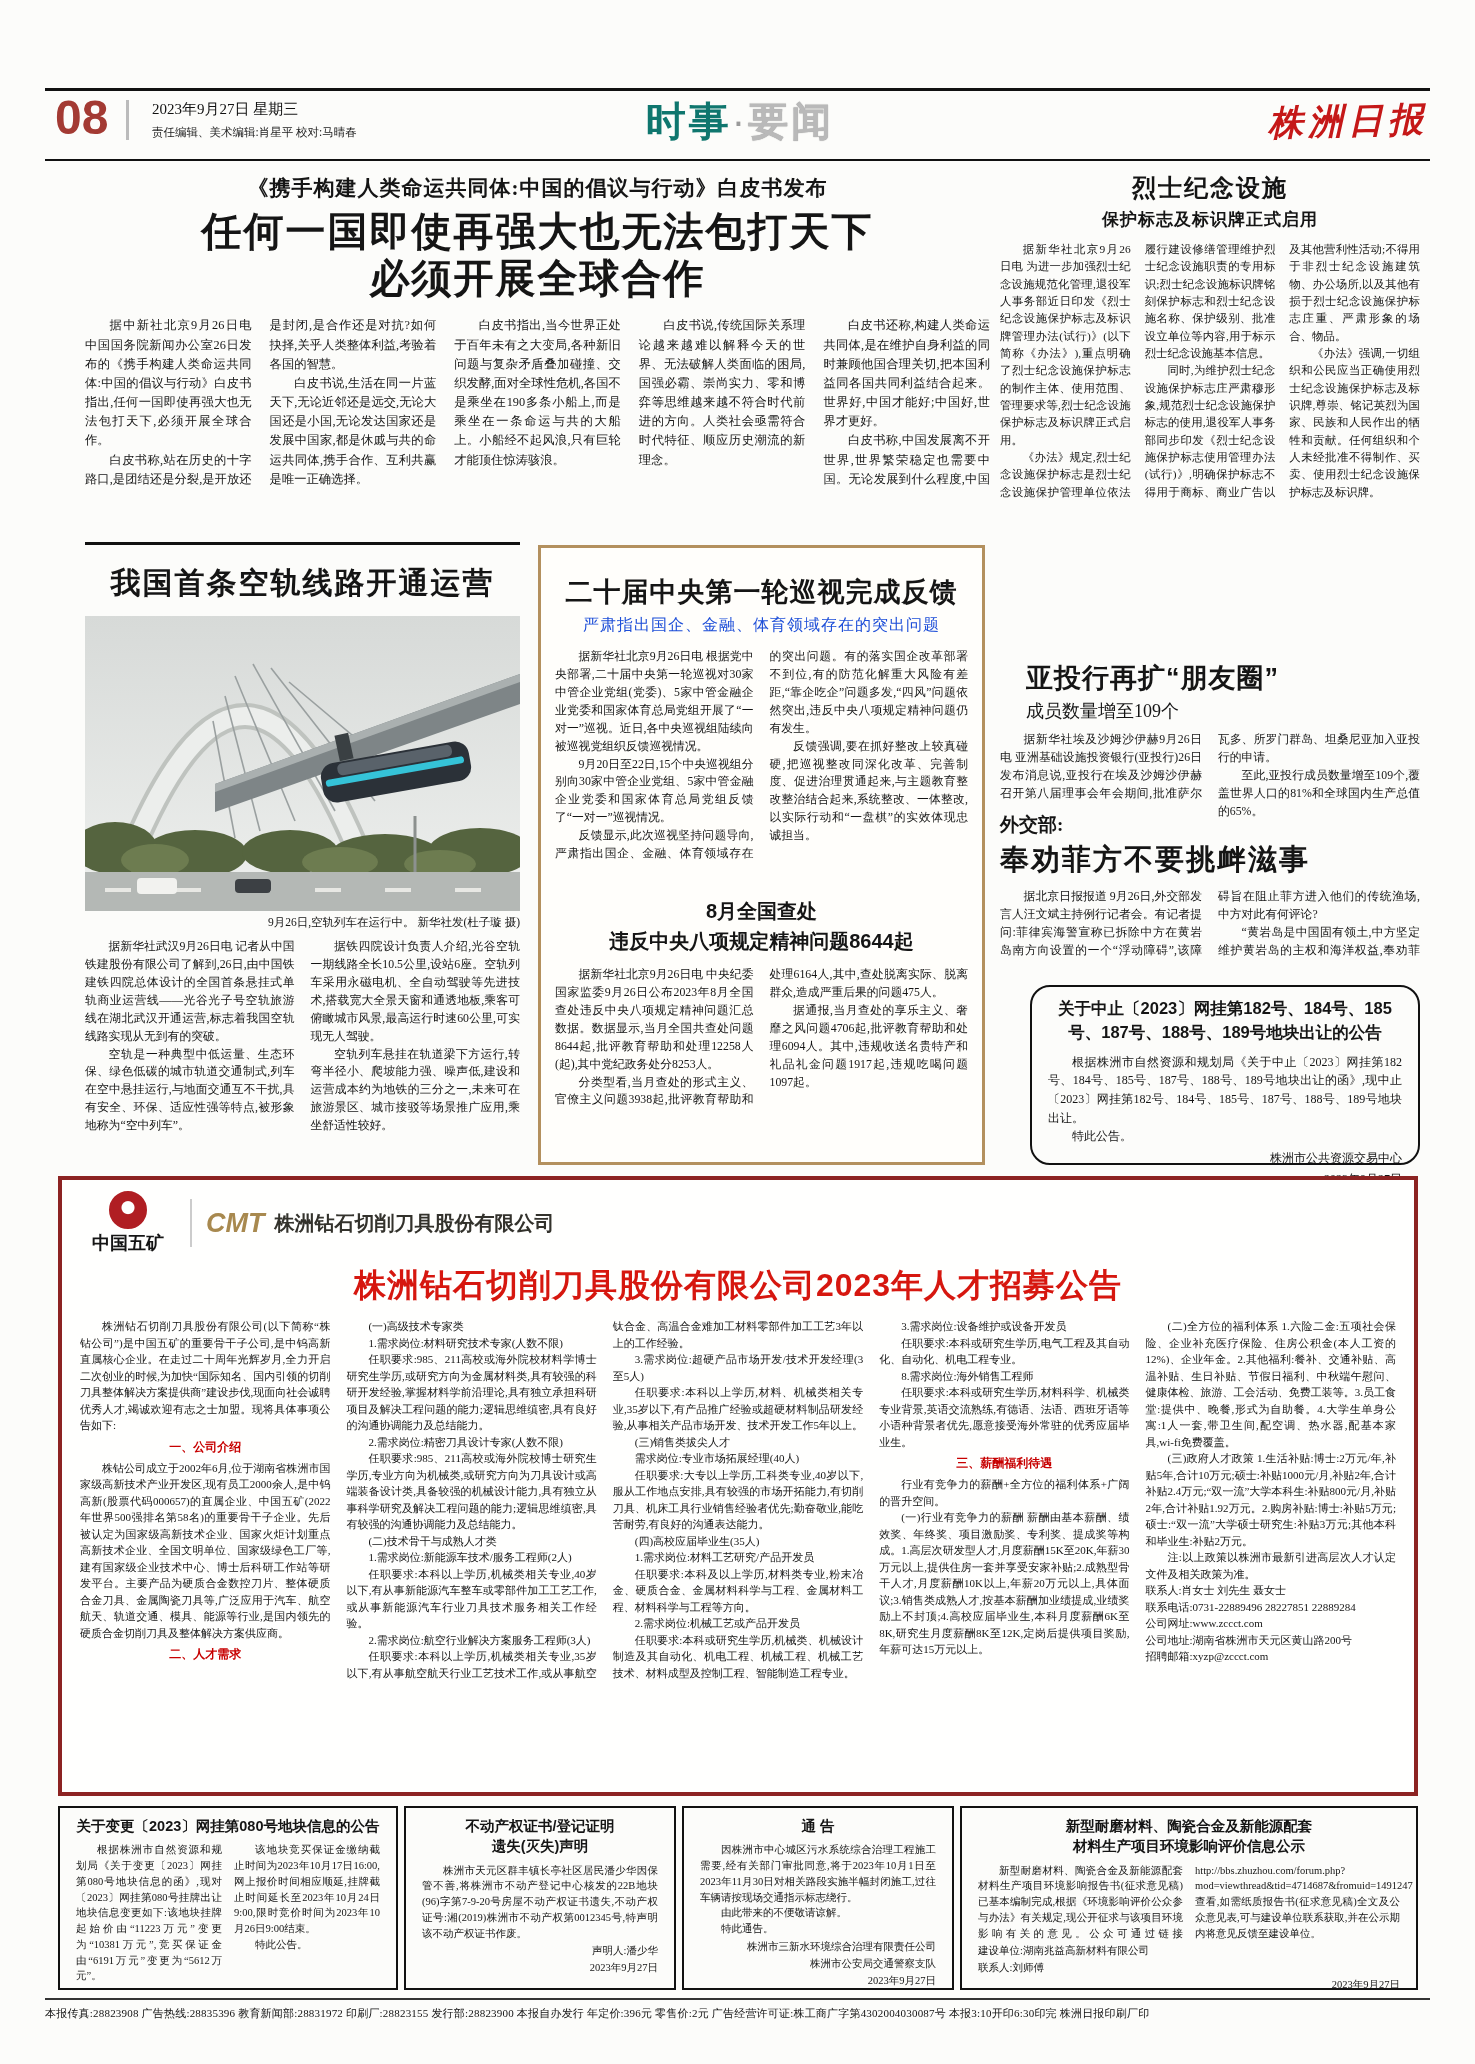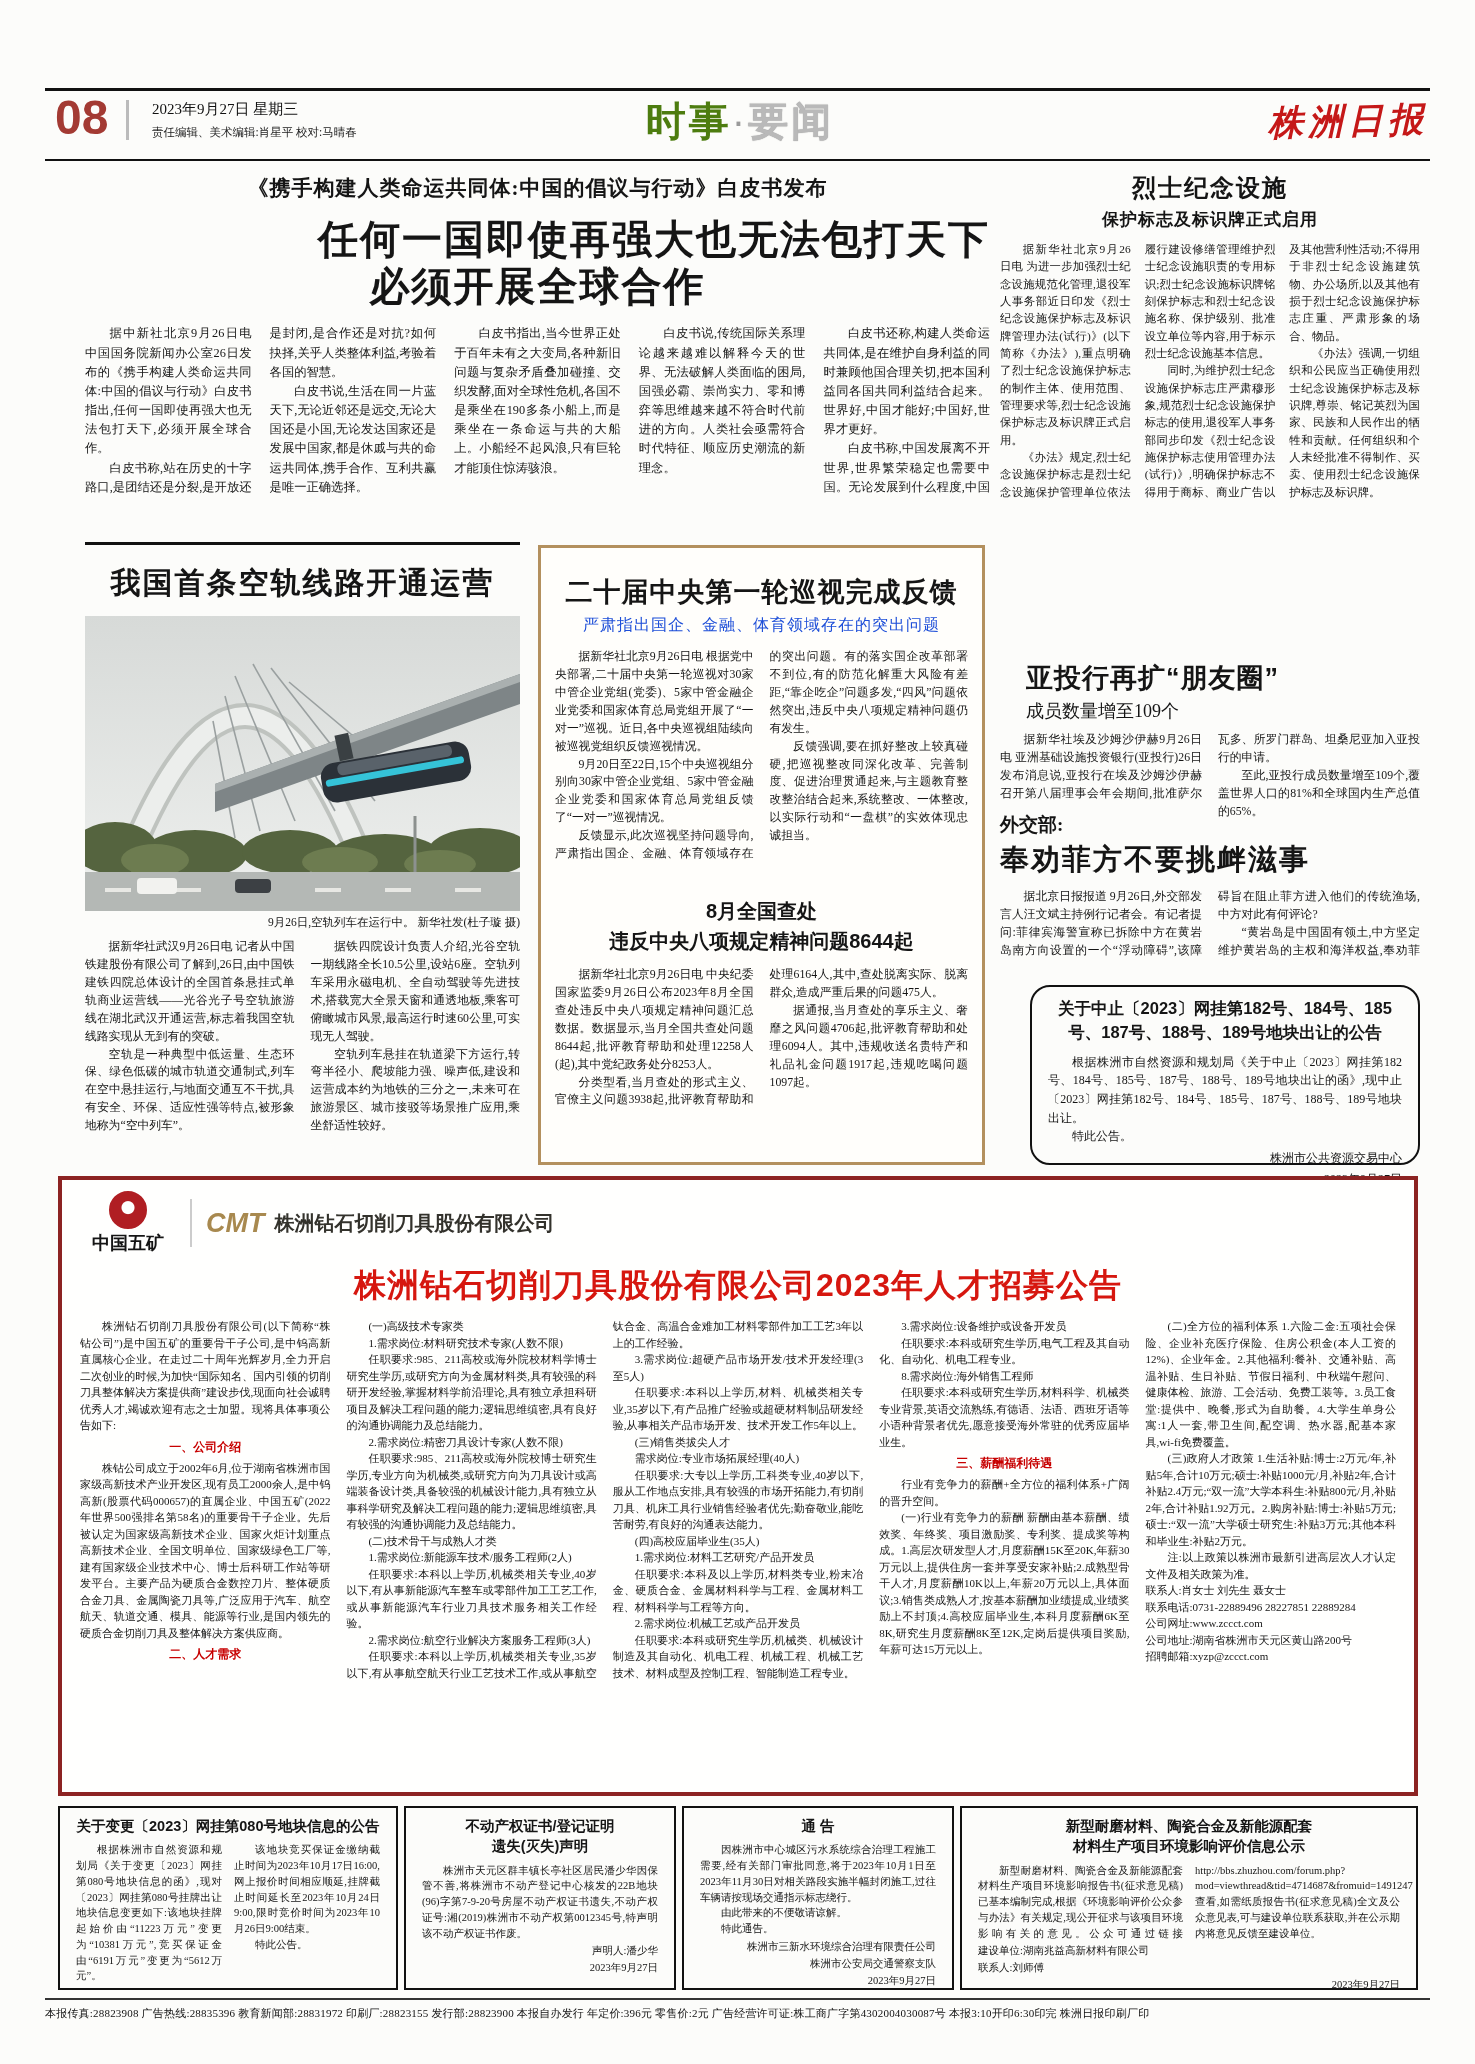--- a/index.html
+++ b/index.html
@@ -10,21 +10,21 @@
     font-family:"Liberation Serif","DejaVu Serif",serif;
   }
   .abs { position:absolute; }
   .hd-rule { background:#111; }
   
   .pagenum { font-family:"Liberation Sans",sans-serif; font-weight:900; font-size:48px; color:#a33a33; line-height:1; }
   .hd-vbar { width:3px; background:#bbb; }
   .hd-date { font-size:15px; color:#111; }
   .hd-editors { font-size:11.5px; color:#222; margin-top:6px; }
   .sect-title { font-family:"Liberation Sans",sans-serif; font-weight:900; font-size:40px; letter-spacing:3px; text-align:center; white-space:nowrap; }
-  .sect-title .red { color:#4d7c0f; }
+  .sect-title .red { color:#0f766e; }
   .sect-title .dot { color:#9a9a9a; font-weight:400; }
   .sect-title .outline { color:#b9b9b9; text-shadow:0 0 1px #8f8f8f; }
   .masthead { font-family:"Liberation Sans",sans-serif; font-weight:900; font-style:italic; font-size:35px; color:#c51818; letter-spacing:5px; transform:rotate(-1.5deg); white-space:nowrap; }
   
   .kicker { font-size:21px; font-weight:600; text-align:center; letter-spacing:1px; }
   .mainhead { font-family:"Liberation Sans",sans-serif; font-weight:900; font-size:40px; line-height:1.18; letter-spacing:2px; text-align:center; }
   .colbody { text-align:justify; overflow:hidden; }
   .colbody p { text-indent:2em; margin:0; }
   .c5 { column-count:5; column-gap:18px; font-size:12.3px; line-height:1.56; }
   .c3 { column-count:3; column-gap:14px; font-size:11.4px; line-height:1.52; }
@@ -92,21 +92,21 @@
     <div class="hd-editors">责任编辑、美术编辑:肖星平  校对:马晴春</div>
   </div>
   <div class="abs sect-title" style="left:555px; top:94px; width:370px;">
     <span class="red">时事</span><span class="dot">·</span><span class="outline">要闻</span>
   </div>
   <div class="abs masthead" style="left:1268px; top:98px;">株洲日报</div>
   <div class="abs hd-rule" style="left:45px; top:159px; width:1385px; height:2px;"></div>
 
   <div class="abs" style="left:85px; top:174px; width:905px;">
     <div class="kicker">《携手构建人类命运共同体:中国的倡议与行动》白皮书发布</div>
-    <div class="mainhead" style="margin-top:14px;text-align:right;">任何一国即使再强大也无法包打天下</div>
+    <div class="mainhead" style="margin-top:6px;">任何一国即使再强大也无法包打天下</div>
     <div class="mainhead">必须开展全球合作</div>
     <div class="colbody c5" style="margin-top:14px; height:188px;">
         <p>据中新社北京9月26日电 中国国务院新闻办公室26日发布的《携手构建人类命运共同体:中国的倡议与行动》白皮书指出,任何一国即使再强大也无法包打天下,必须开展全球合作。</p>
         <p>白皮书称,站在历史的十字路口,是团结还是分裂,是开放还是封闭,是合作还是对抗?如何抉择,关乎人类整体利益,考验着各国的智慧。</p>
         <p>白皮书说,生活在同一片蓝天下,无论近邻还是远交,无论大国还是小国,无论发达国家还是发展中国家,都是休戚与共的命运共同体,携手合作、互利共赢是唯一正确选择。</p>
         <p>白皮书指出,当今世界正处于百年未有之大变局,各种新旧问题与复杂矛盾叠加碰撞、交织发酵,面对全球性危机,各国不是乘坐在190多条小船上,而是乘坐在一条命运与共的大船上。小船经不起风浪,只有巨轮才能顶住惊涛骇浪。</p>
         <p>白皮书说,传统国际关系理论越来越难以解释今天的世界、无法破解人类面临的困局,国强必霸、崇尚实力、零和博弈等思维越来越不符合时代前进的方向。人类社会亟需符合时代特征、顺应历史潮流的新理念。</p>
         <p>白皮书还称,构建人类命运共同体,是在维护自身利益的同时兼顾他国合理关切,把本国利益同各国共同利益结合起来。世界好,中国才能好;中国好,世界才更好。</p>
         <p>白皮书称,中国发展离不开世界,世界繁荣稳定也需要中国。无论发展到什么程度,中国都不称霸、不扩张、不谋求势力范围,永远做世界和平的建设者、全球发展的贡献者、国际秩序的维护者。</p>
       </div>

